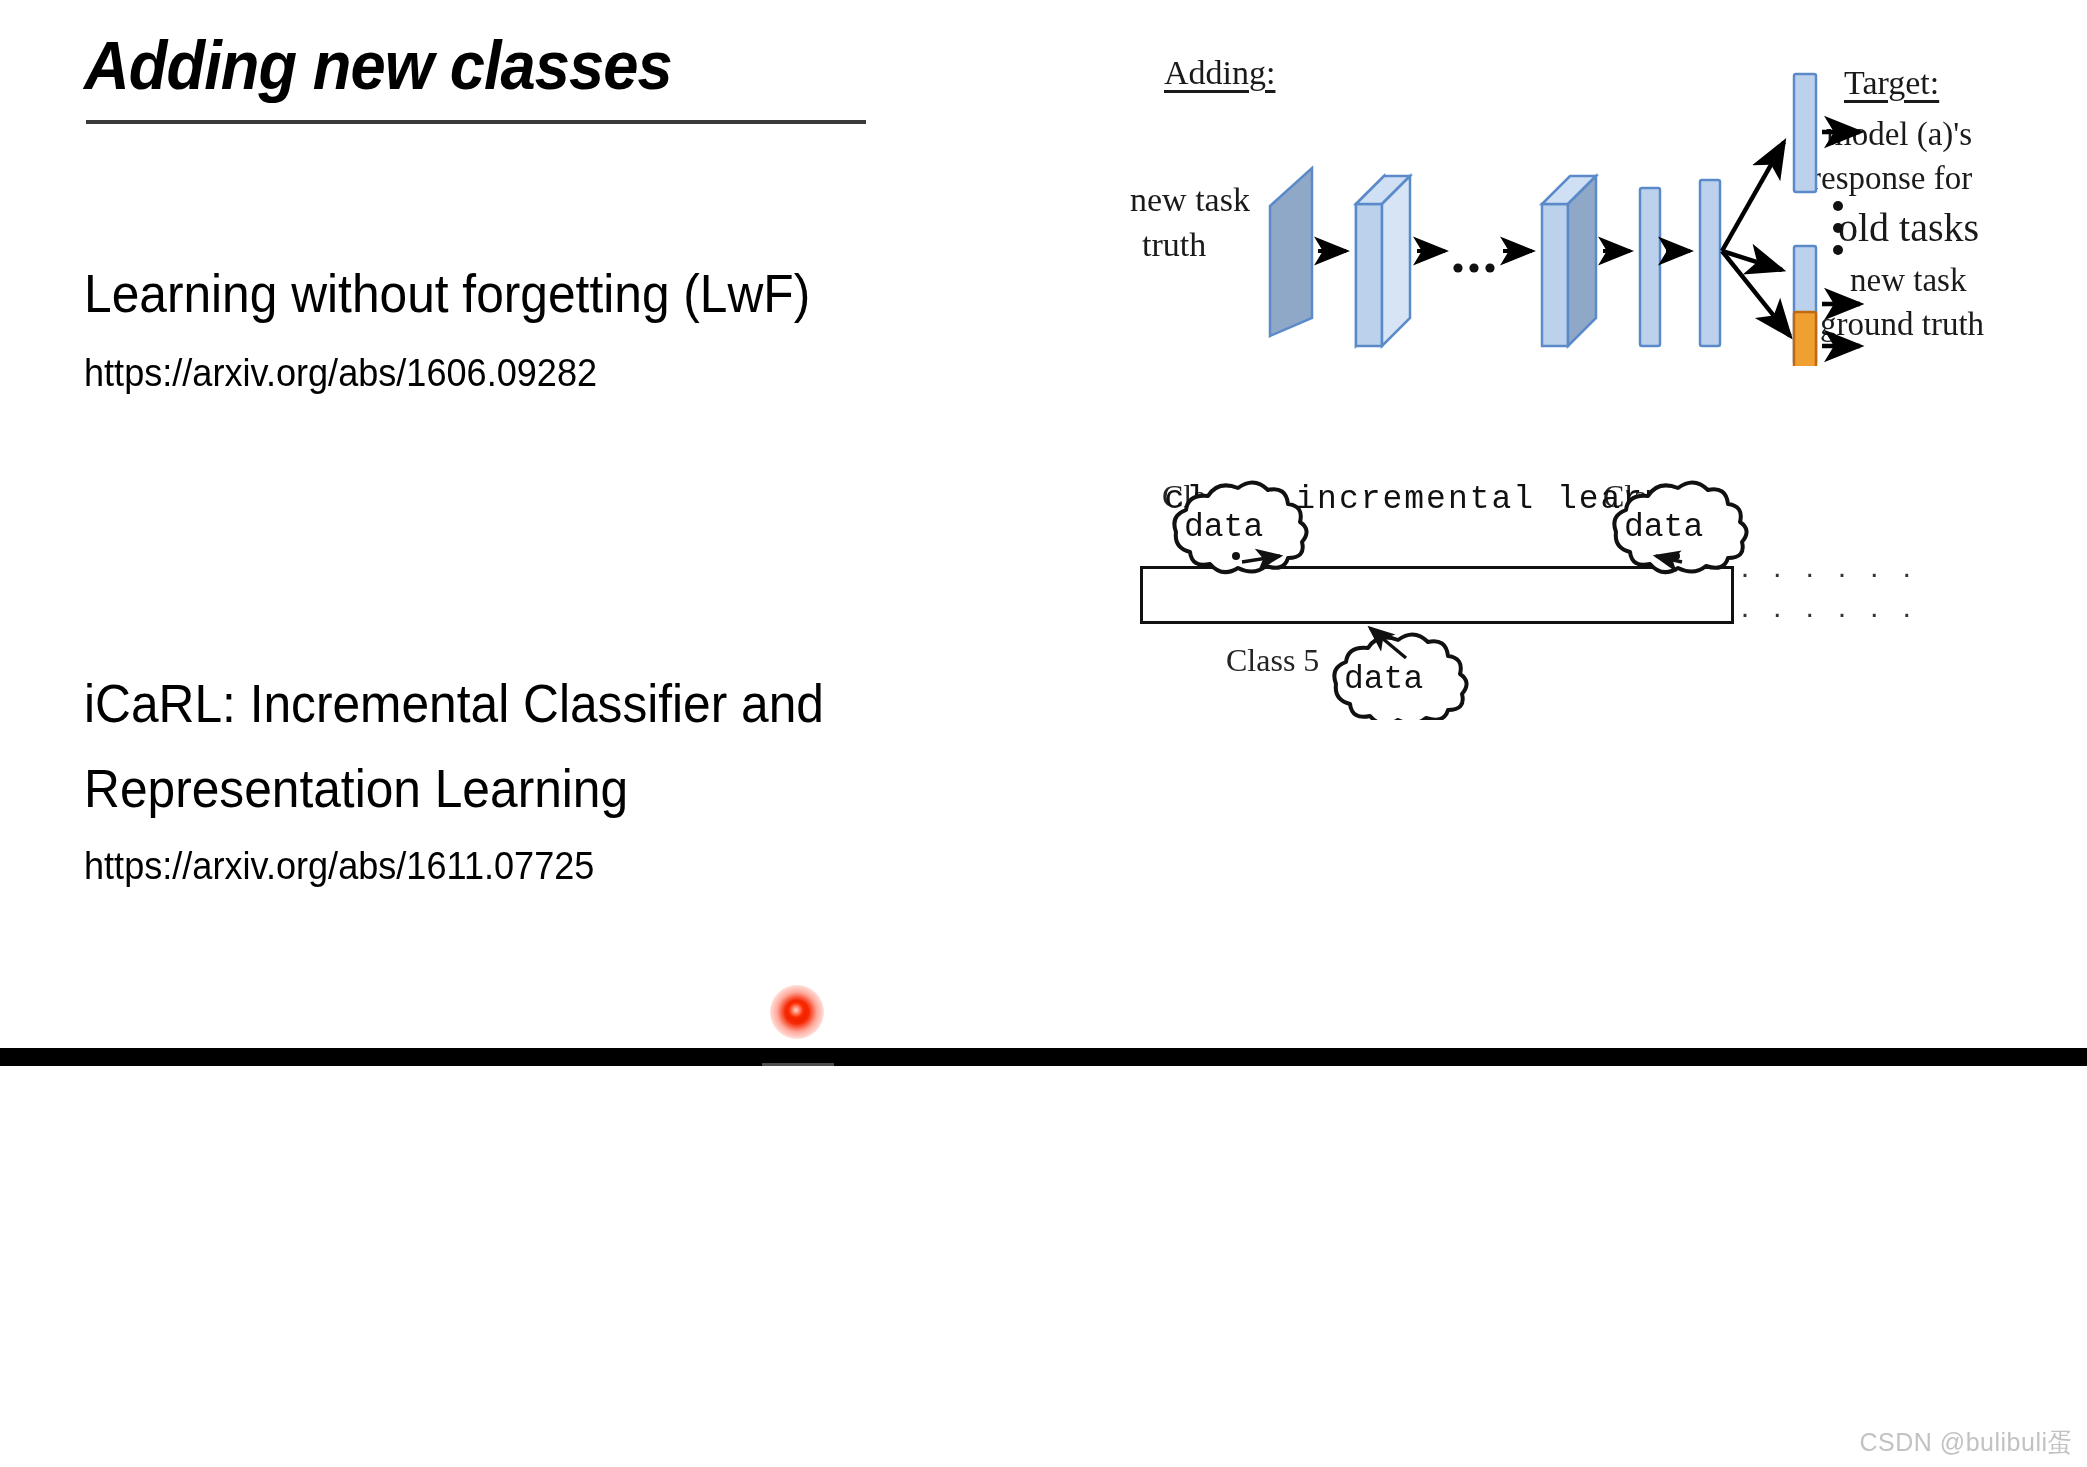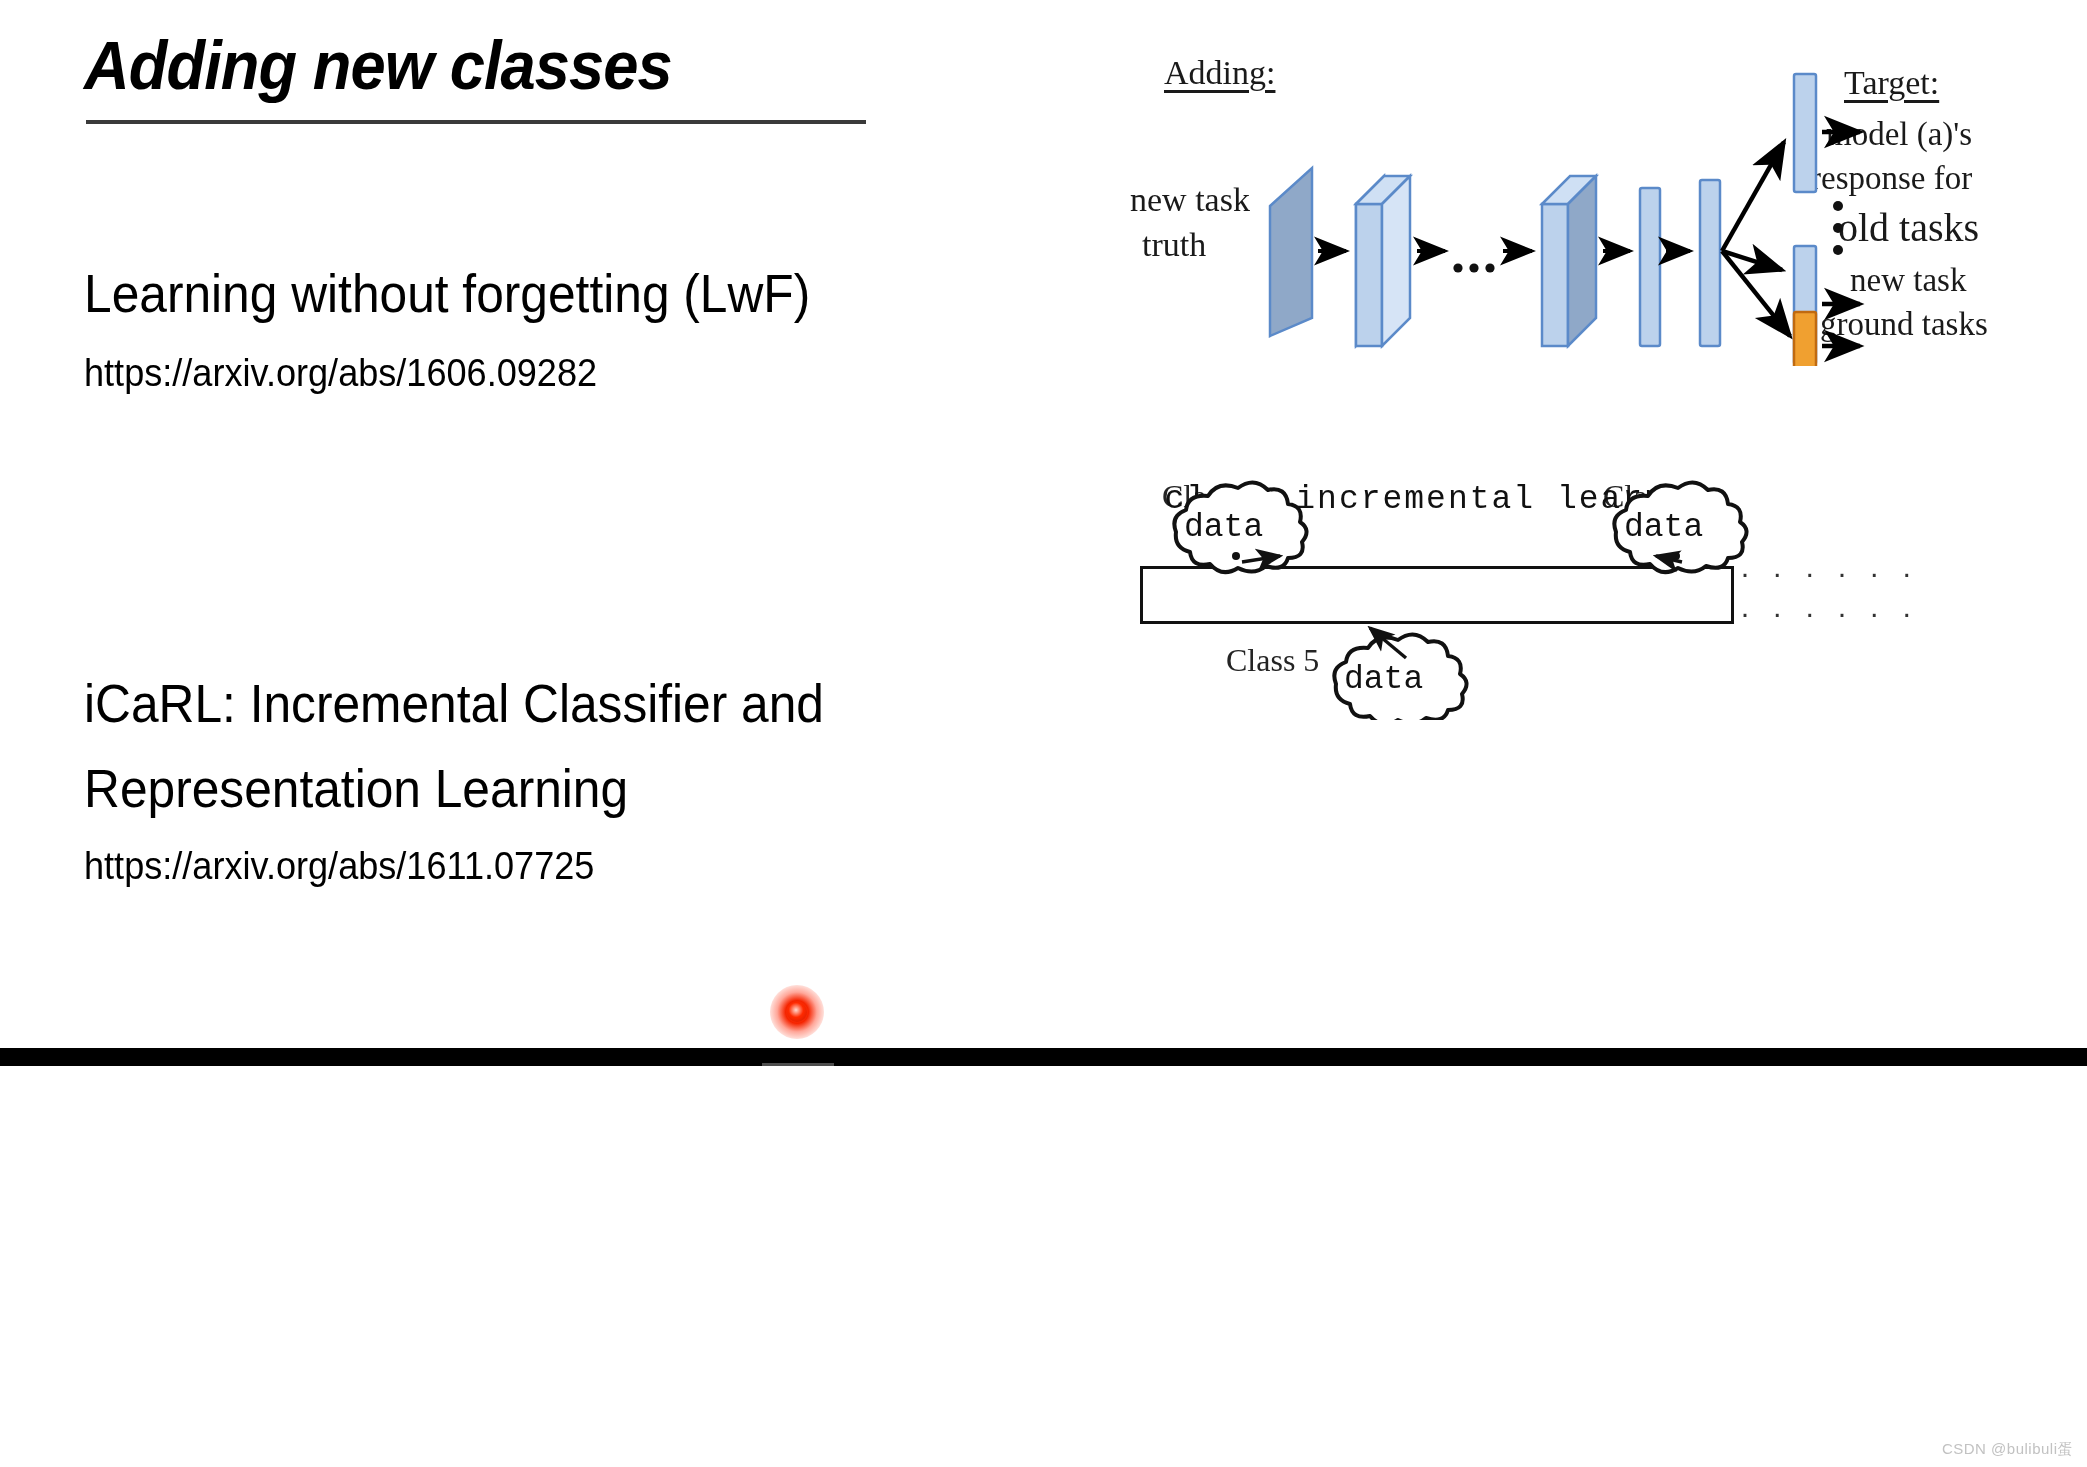--- a/index.html
+++ b/index.html
@@ -34,21 +34,21 @@
        #ffe9e4 0%, #ff3a10 16%, #f52400 30%, rgba(255,60,30,0.45) 52%,
        rgba(255,90,60,0.16) 72%, rgba(255,120,90,0.0) 100%);}
   #laser-core{position:absolute;left:17px;top:17px;width:20px;height:20px;border-radius:50%;
     background:radial-gradient(circle at 45% 40%, #ffd9cf 0%, #ff2a00 45%, #cf1800 100%);}
 
   
   #black-bar{position:absolute;left:0;top:1048px;width:2087px;height:18px;background:#000;}
   #bar-nub{position:absolute;left:762px;top:1063px;width:72px;height:6px;background:#8c8c8c;opacity:.55;}
 
   
-  #watermark{position:absolute;right:14px;bottom:8px;font-size:15px;color:#c2c2c2;
+  #watermark{position:absolute;right:14px;bottom:8px;font-size:25px;color:#c2c2c2;
              letter-spacing:.5px;}
 
   
   #lwf-diagram{position:absolute;left:1150px;top:36px;width:920px;height:330px;}
   .serif{font-family:"Liberation Serif", serif;}
   .dg-label{position:absolute;color:#1a1a1a;}
   #lwf-input-label{left:14px;top:18px;font-size:34px;text-decoration:underline;
                    text-underline-offset:6px;}
   #lwf-target-label{left:694px;top:28px;font-size:34px;text-decoration:underline;
                     text-underline-offset:6px;}
@@ -98,21 +98,21 @@
     <div class="dg-label serif" id="lwf-target-label">Target:</div>
 
     <div class="dg-label serif" id="lwf-newtask-1">new task</div>
     <div class="dg-label serif" id="lwf-newtask-2">truth</div>
 
     <div class="dg-label serif" id="lwf-resp-1">model (a)'s</div>
     <div class="dg-label serif" id="lwf-resp-2">response for</div>
     <div class="dg-label serif" id="lwf-resp-3">old tasks</div>
 
     <div class="dg-label serif" id="lwf-gt-1">new task</div>
-    <div class="dg-label serif" id="lwf-gt-2">ground tasks</div>
+    <div class="dg-label serif" id="lwf-gt-2">ground truth</div>
 
     <svg width="700" height="330" viewBox="0 0 700 330" style="position:absolute;left:110px;top:0;">
       <defs>
         <marker id="ah" markerWidth="9" markerHeight="9" refX="8" refY="4.2" orient="auto" markerUnits="strokeWidth">
           <path d="M0,0.6 L9,4.2 L0,7.8 L2.2,4.2 Z" fill="#000"></path>
         </marker>
       </defs>
 
       <g>
         <polygon points="10,170 52,132 52,282 10,300" fill="#8fa8c8" stroke="#5b8ac9" stroke-width="2.5"></polygon>

